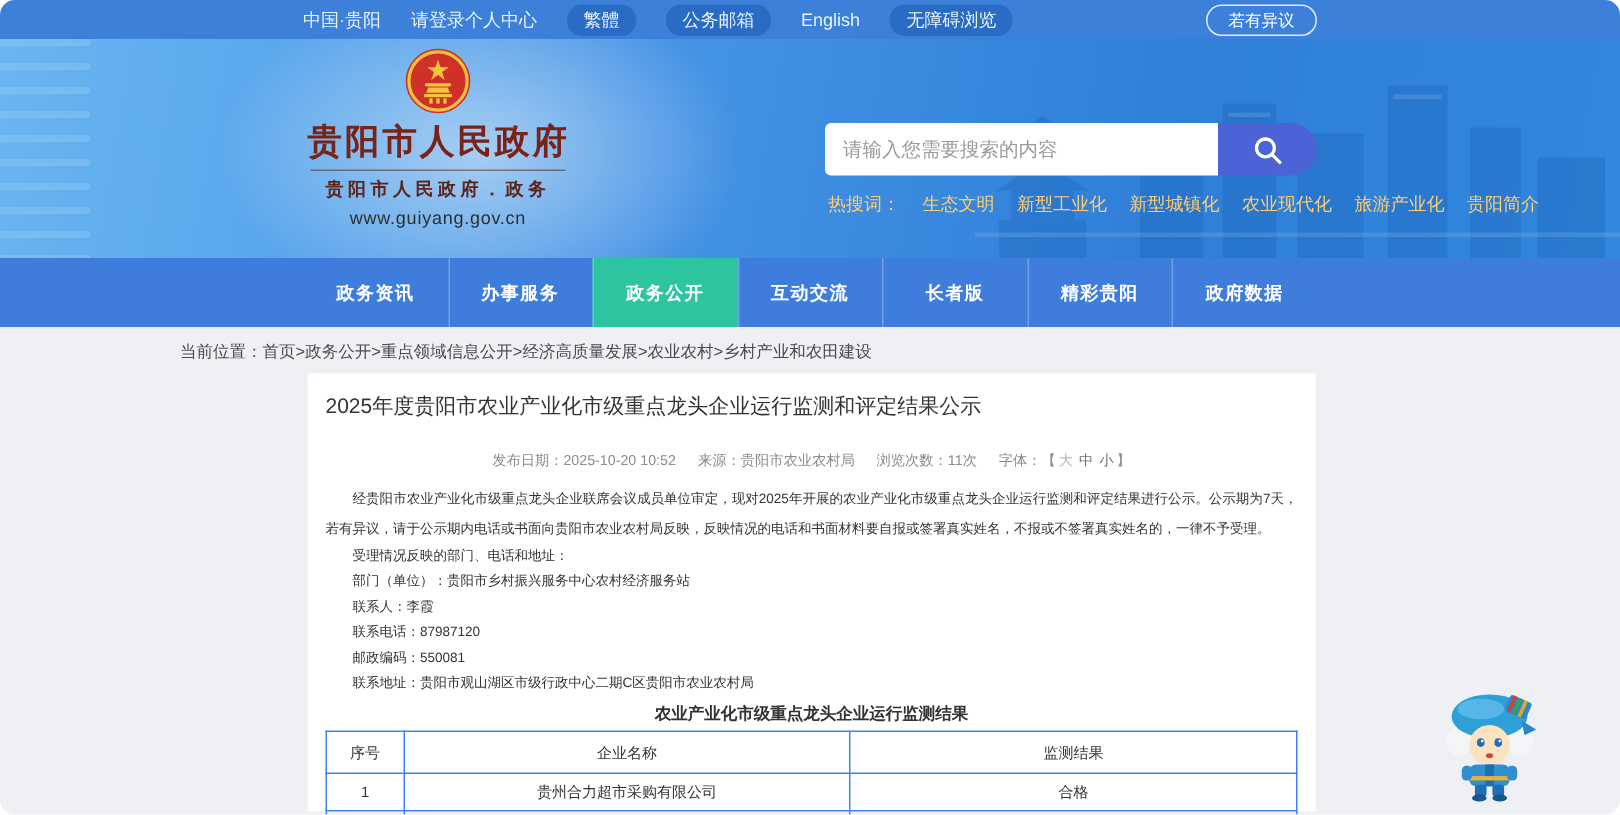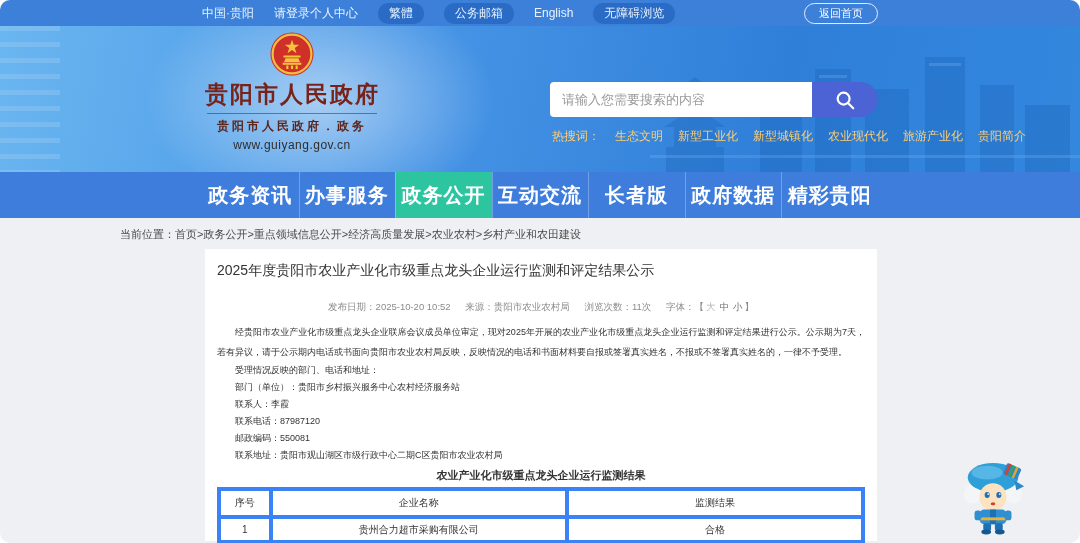--- a/index.html
+++ b/index.html
@@ -43,21 +43,21 @@
                 display:flex; align-items:center; justify-content:center; }
   .hot-row { position:absolute; left:552px; top:102px; display:flex; gap:15px;
              font-size:12px; white-space:nowrap; }
   .hot-label { color:var(--hot-orange,#ffce73); }
   .hot-item { color:var(--hot-orange,#ffce73); cursor:pointer; }
 
   
   .navbar { height:46px; background:var(--nav-blue,#3e7ddc); }
   .nav-inner { margin-left:202px; width:676px; height:100%; display:flex; }
   .nav-item { flex:1; display:flex; align-items:center; justify-content:center; position:relative;
-              color:#fff; font-size:20px; font-weight:bold; cursor:pointer; letter-spacing:1px; }
+              color:#fff; font-size:12px; font-weight:bold; cursor:pointer; letter-spacing:1px; }
   .nav-item + .nav-item::before { content:""; position:absolute; left:0; top:0; bottom:0;
               width:1px; background:rgba(255,255,255,.28); }
   .nav-item.active { background:var(--nav-green,#2cc5a0); }
 
   
   .breadcrumb { margin:9px 0 7px 120px; font-size:11px; color:#4a4a4a; }
   .crumb-path { cursor:pointer; }
 
   
   .card { margin-left:205px; width:672px; background:#fff; padding:10px 12px 0; height:292px; }
@@ -65,42 +65,42 @@
   .art-meta { text-align:center; font-size:9.5px; color:#8c8c8c; margin:21px 0 8px; }
   .meta-seg { margin:0 6px; }
   .fs { cursor:pointer; margin:0 2px; color:#6e6e6e; }
   .fs.fs-0 { color:#b5b5b5; }
 
   .para { font-size:9px; color:#333; line-height:20px; text-indent:2em; text-align:justify; }
   .info { font-size:9px; color:#333; line-height:17px; text-indent:2em; }
 
   .tbl-caption { text-align:center; font-size:11px; font-weight:bold; color:#333; margin:4px 0 4px; }
   table { width:100%; border-collapse:collapse; table-layout:fixed; }
-  th,td { border:4px solid #3b82f6; font-size:10px; color:#333; text-align:center; font-weight:normal; }
+  th,td { border:1px solid #3b82f6; font-size:10px; color:#333; text-align:center; font-weight:normal; }
   th { height:28px; } td { height:25px; }
   th:nth-child(1){ width:8%; } th:nth-child(2){ width:46%; } th:nth-child(3){ width:46%; }
 
   
   .mascot { position:absolute; right:52px; bottom:8px; width:70px; height:78px; cursor:pointer; }
 </style>
 </head>
 <body>
 
 <div class="page">
 
   <div class="topbar">
     <div class="topbar-links">
         <span class="tb-link">中国·贵阳</span>
         <span class="tb-link">请登录个人中心</span>
         <span class="tb-link pill">繁體</span>
         <span class="tb-link pill">公务邮箱</span>
         <span class="tb-link">English</span>
         <span class="tb-link pill">无障碍浏览</span>
       </div>
-    <button class="home-btn">返回首页</button>
+    <button class="home-btn">若有异议</button>
   </div>
 
   <div class="banner">
     <div class="techlines"></div>
     <div class="glow"></div>
 
     <svg class="skyline" viewBox="0 0 430 125">
       <g fill="#185fb4">
         <polygon points="10,55 45,30 80,55 70,55 70,70 20,70 20,55"></polygon>
         <polygon points="14,80 45,60 76,80 66,80 66,100 24,100 24,80"></polygon>
@@ -159,22 +159,22 @@
       </div>
   </div>
 
   <div class="navbar">
     <div class="nav-inner">
         <div class="nav-item">政务资讯</div>
         <div class="nav-item">办事服务</div>
         <div class="nav-item active">政务公开</div>
         <div class="nav-item">互动交流</div>
         <div class="nav-item">长者版</div>
+        <div class="nav-item">精彩贵阳</div>
         <div class="nav-item">政府数据</div>
-        <div class="nav-item">精彩贵阳</div>
       </div>
   </div>
 
   <div class="breadcrumb">
     <span>当前位置：</span><span class="crumb-path">首页&gt;政务公开&gt;重点领域信息公开&gt;经济高质量发展&gt;农业农村&gt;乡村产业和农田建设</span>
   </div>
 
   <div class="card">
     <div class="art-title">2025年度贵阳市农业产业化市级重点龙头企业运行监测和评定结果公示</div>
 

